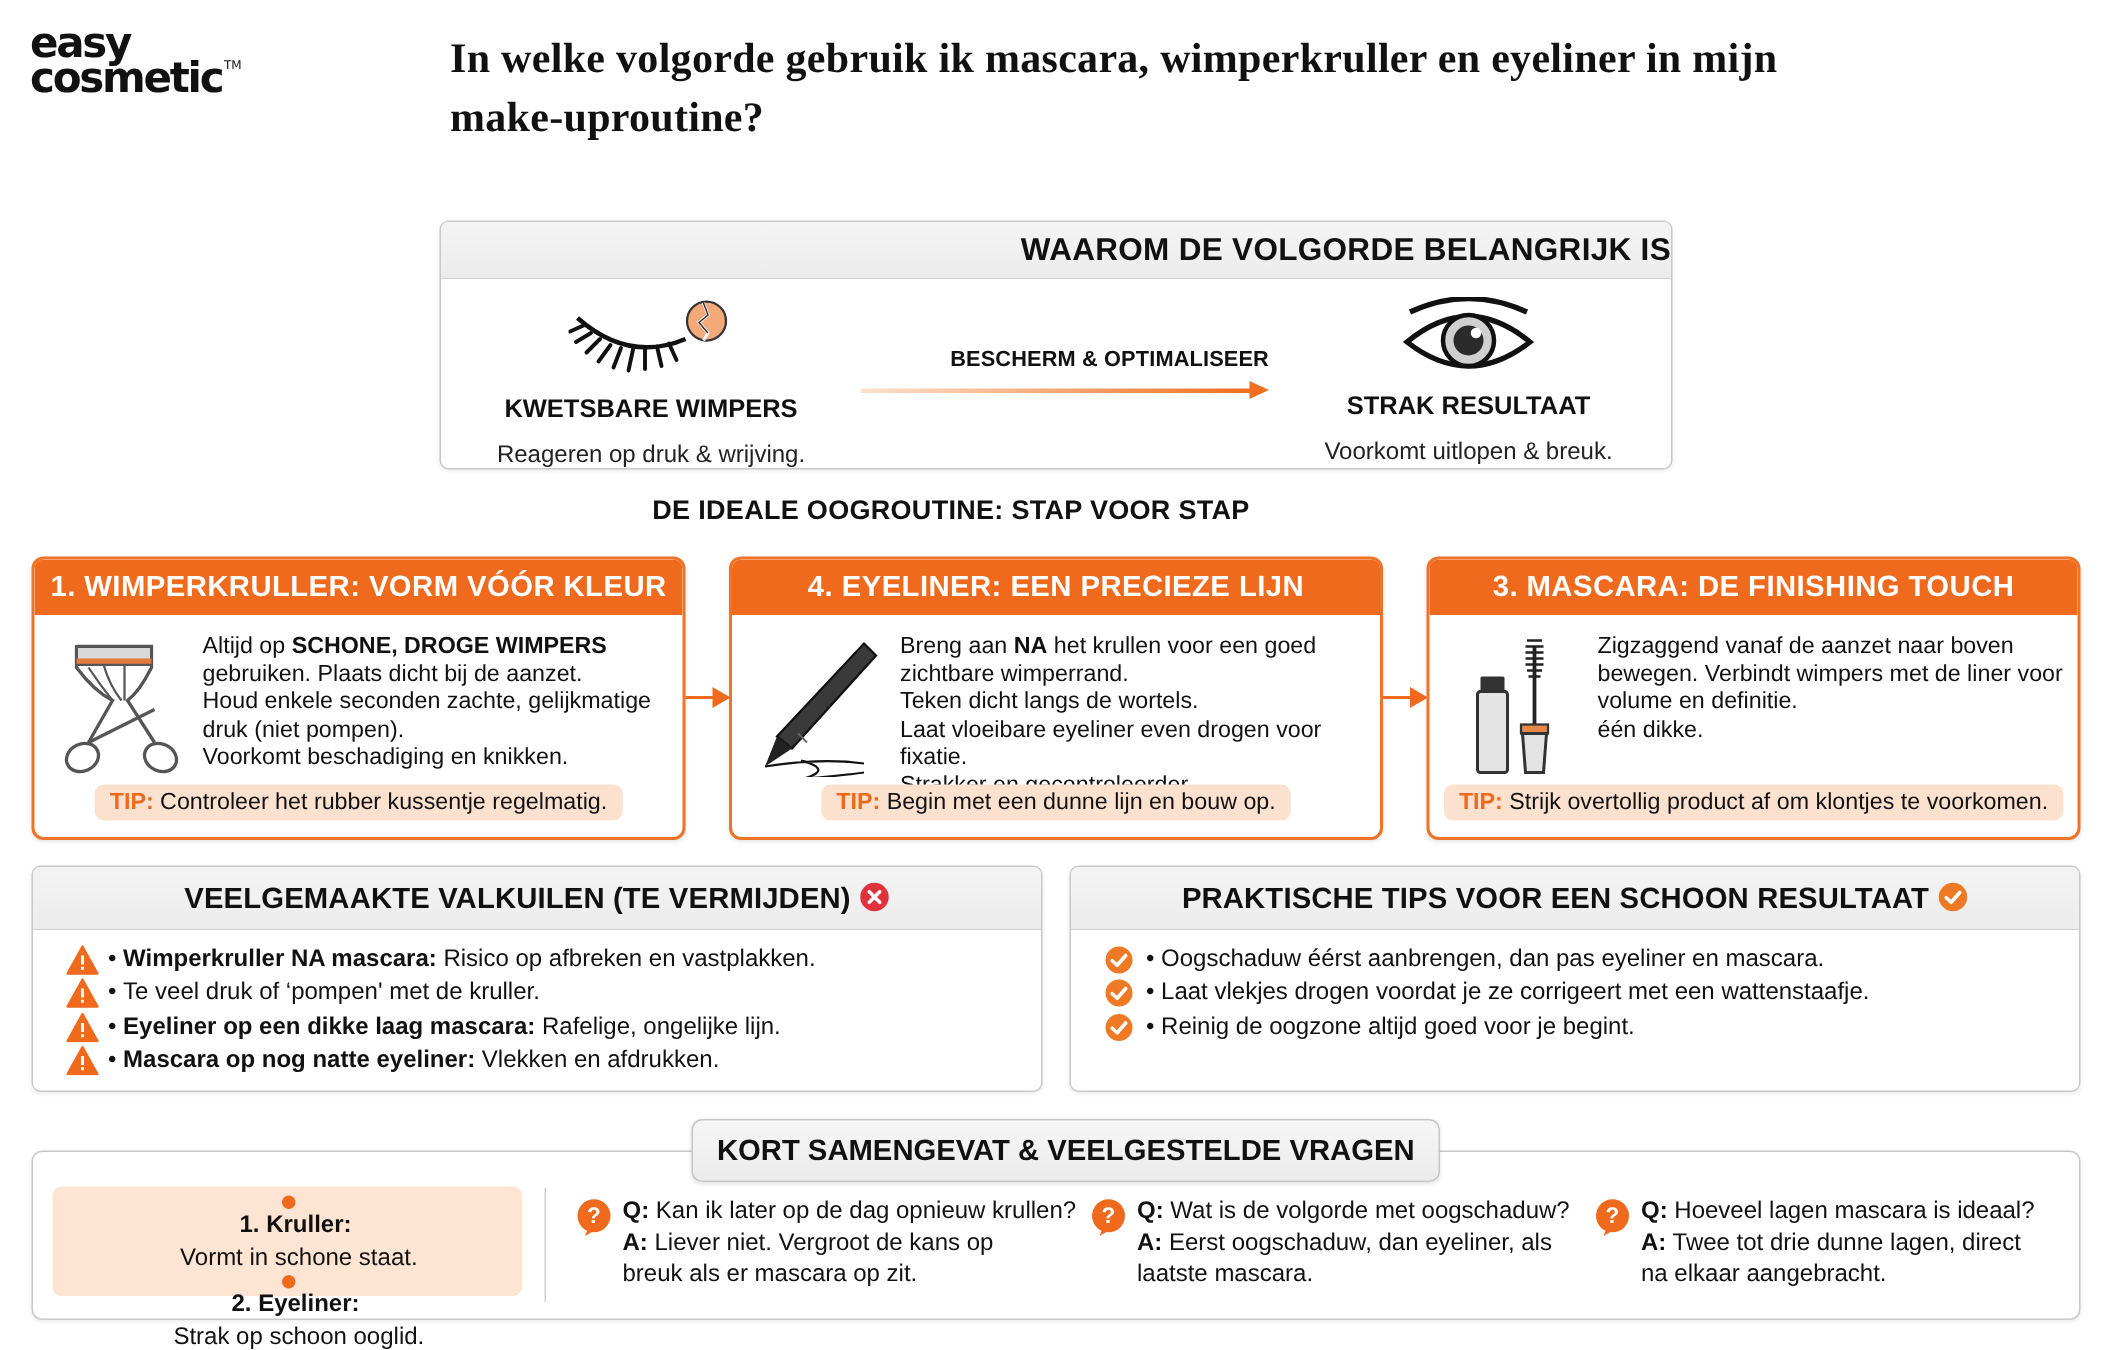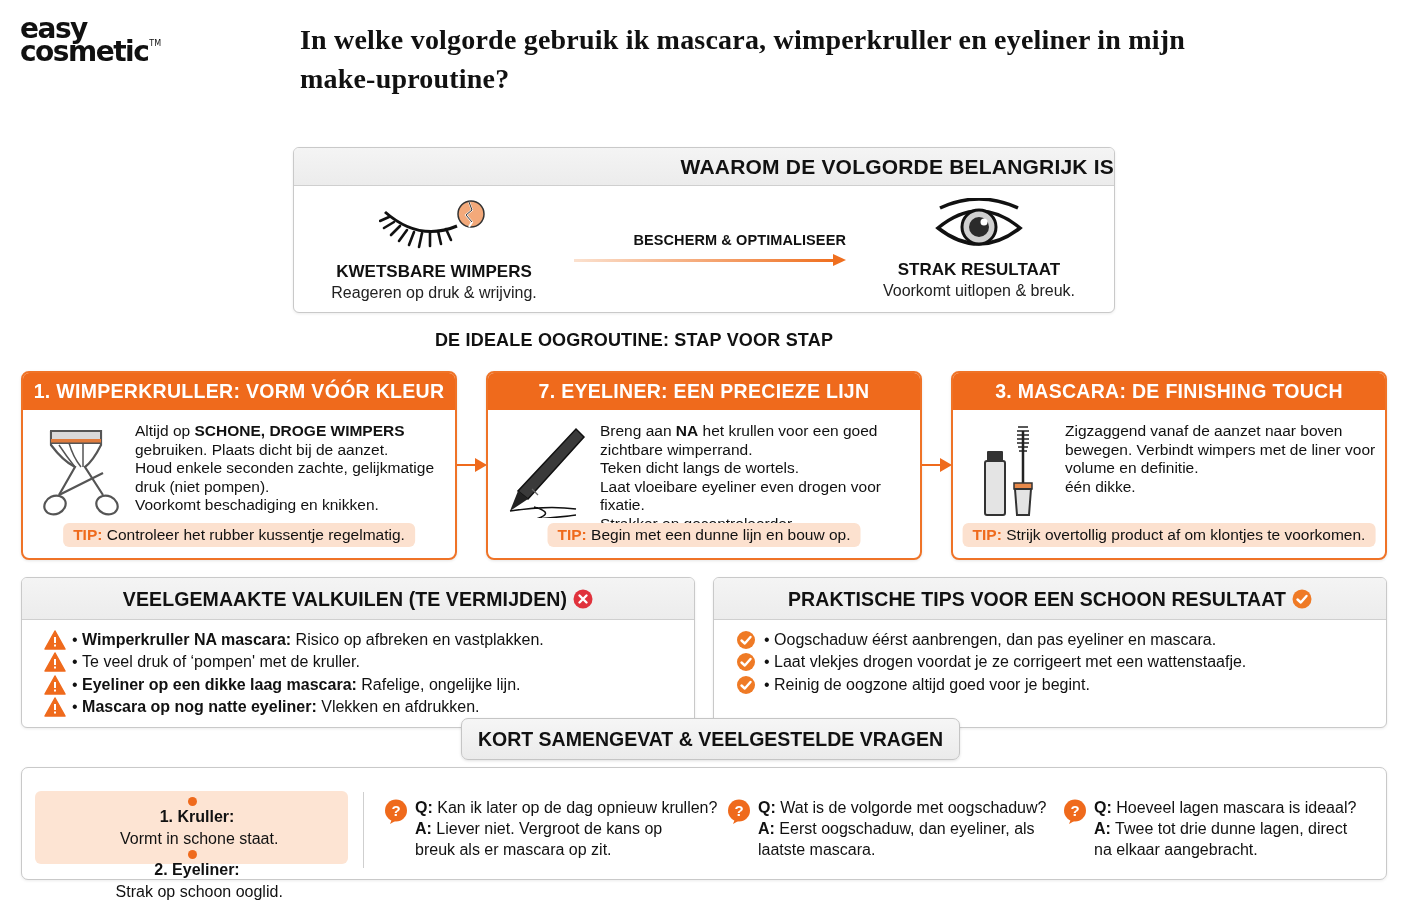--- a/index.html
+++ b/index.html
@@ -12,21 +12,21 @@
   .logo .tm { font-size: 8px; letter-spacing: 0; vertical-align: top; font-weight: normal; margin-left: 1px; }
 
   .main-title { position: absolute; left: 300px; top: 20px; width: 900px; font-family: Liberation Serif, serif; font-size: 28px; font-weight: bold; line-height: 39px; color: #111; letter-spacing: 0.2px; }
 
   
   .why { position: absolute; left: 293px; top: 147px; width: 822px; height: 166px; border: 1.5px solid #c9c9c9; border-radius: 6px; background: #fff; box-shadow: 0 1px 3px rgba(0,0,0,0.08); }
   .why-head { height: 38px; background: linear-gradient(#f4f4f4,#ececec); border-bottom: 1.5px solid #cfcfcf; border-radius: 5px 5px 0 0; text-align: right; font-size: 21px; font-weight: bold; line-height: 38px; letter-spacing: 0.2px; }
   .why-left { position: absolute; left: 0; top: 50px; width: 280px; text-align: center; }
   .why-right { position: absolute; right: 0; top: 50px; width: 270px; text-align: center; }
   .why-label { font-size: 17px; font-weight: bold; margin-top: 4px; }
-  .why-sub { font-size: 16px; color: #222; margin-top: 2px; }
+  .why-sub { font-size: 16px; color: #222; margin-top: 12px; }
   .why-mid { position: absolute; left: 280px; top: 84px; width: 272px; text-align: center; }
   .why-mid .txt { font-size: 14.5px; font-weight: bold; letter-spacing: 0.1px; text-align: right; }
   .arrow-line { position: relative; height: 12px; margin-top: 6px; }
   .arrow-line .bar { position: absolute; left: 0; right: 12px; top: 5px; height: 3px; background: linear-gradient(90deg,#fbe1cf,#ef6f1f); }
   .arrow-line .head { position: absolute; right: 0; top: 0; width: 0; height: 0; border-left: 13px solid #ef6f1f; border-top: 6.5px solid transparent; border-bottom: 6.5px solid transparent; }
 
   .section-title { position: absolute; left: 0; top: 330px; width: 1268px; text-align: center; font-size: 18px; font-weight: bold; letter-spacing: 0.2px; }
 
   
   .step { position: absolute; top: 371px; height: 189px; border: 2px solid #ef7327; border-radius: 8px; background: #fff; box-shadow: 0 1px 3px rgba(0,0,0,0.1); overflow: hidden; }
@@ -44,21 +44,21 @@
   .box { position: absolute; top: 577px; height: 151px; border: 1.5px solid #c9c9c9; border-radius: 6px; background: #fff; box-shadow: 0 1px 3px rgba(0,0,0,0.08); }
   .box-head { height: 42px; background: linear-gradient(#f4f4f4,#ececec); border-bottom: 1.5px solid #cfcfcf; border-radius: 5px 5px 0 0; text-align: center; font-size: 19.5px; font-weight: bold; line-height: 42px; letter-spacing: 0.1px; }
   .box-head .hicon { display: inline-block; vertical-align: -3px; margin-left: 6px; }
   .box-list { list-style: none; padding: 9px 0 0 22px; }
   .box-list li { font-size: 16px; line-height: 22.3px; color: #111; display: flex; align-items: center; }
   .box-list li .ic { width: 22px; height: 20px; margin-right: 6px; flex: none; }
   .box-list li b { font-weight: bold; }
 
   
   .summary { position: absolute; left: 21px; top: 767px; width: 1366px; height: 113px; border: 1.5px solid #c9c9c9; border-radius: 7px; background: #fff; box-shadow: 0 1px 3px rgba(0,0,0,0.08); }
-  .summary-tab { position: absolute; left: 461px; top: 718px; width: 499px; height: 42px; border: 1.5px solid #c5c5c5; border-radius: 7px; background: linear-gradient(#f6f6f6,#ebebeb); text-align: center; line-height: 40px; font-size: 19.5px; font-weight: bold; box-shadow: 0 1px 3px rgba(0,0,0,0.12); }
+  .summary-tab { position: absolute; left: 461px; top: 746px; width: 499px; height: 42px; border: 1.5px solid #c5c5c5; border-radius: 7px; background: linear-gradient(#f6f6f6,#ebebeb); text-align: center; line-height: 40px; font-size: 19.5px; font-weight: bold; box-shadow: 0 1px 3px rgba(0,0,0,0.12); }
   .sum-list { position: absolute; left: 35px; top: 791px; width: 313px; height: 73px; background: #fde4d3; border-radius: 6px; list-style: none; padding: 6px 0 0 11px; }
   .sum-list li { font-size: 16px; line-height: 22px; display: flex; align-items: center; flex-direction: column; }
   .sum-list li .dot { width: 9px; height: 9px; border-radius: 50%; background: #ef6a1c; margin-right: 9px; flex: none; }
   .sum-divider { position: absolute; left: 363px; top: 792px; width: 1px; height: 76px; background: #cfcfcf; }
   .faq { position: absolute; top: 797px; font-size: 16px; line-height: 21px; }
   .faq .qicon { position: absolute; left: 0; top: 2px; width: 24px; height: 26px; }
   .faq .qa { margin-left: 31px; }
   .faq b { font-weight: bold; }
 </style>
 </head>
@@ -136,21 +136,21 @@
     <div>Voorkomt beschadiging en knikken.</div>
   </div>
   <div class="tip"><span class="tl">TIP:</span><span> Controleer het rubber kussentje regelmatig.</span></div>
 </div>
 <div class="step-arrow" style="left:457px;">
     <div class="bar"></div>
     <div class="head"></div>
   </div>
 
 <div class="step" style="left:486px;width:436px;">
-  <div class="step-head">7. EYELINER: EEN PRECIEZE LIJN</div>
+  <div class="step-head">4. EYELINER: EEN PRECIEZE LIJN</div>
   <svg class="step-icon" style="left:10px;width:90px;" viewBox="0 0 90 95">
     <path d="M78 6 L86 14 L30 76 L20 68 Z" fill="#3a3a3a" stroke="#111" stroke-width="1.5"></path>
     <line x1="34" y1="66" x2="40" y2="72" stroke="#666" stroke-width="1.2"></line>
     <path d="M20 68 L30 76 L12 88 Z" fill="#222"></path>
     <path d="M12 88 Q50 82 78 86 M36 84 Q58 90 38 96 Q64 94 78 92" stroke="#111" stroke-width="1.5" fill="none"></path>
   </svg>
   <div class="step-text">
     <div><span>Breng aan </span><b>NA</b><span> het krullen voor een goed</span></div>
     <div>zichtbare wimperrand.</div>
     <div>Teken dicht langs de wortels.</div>

